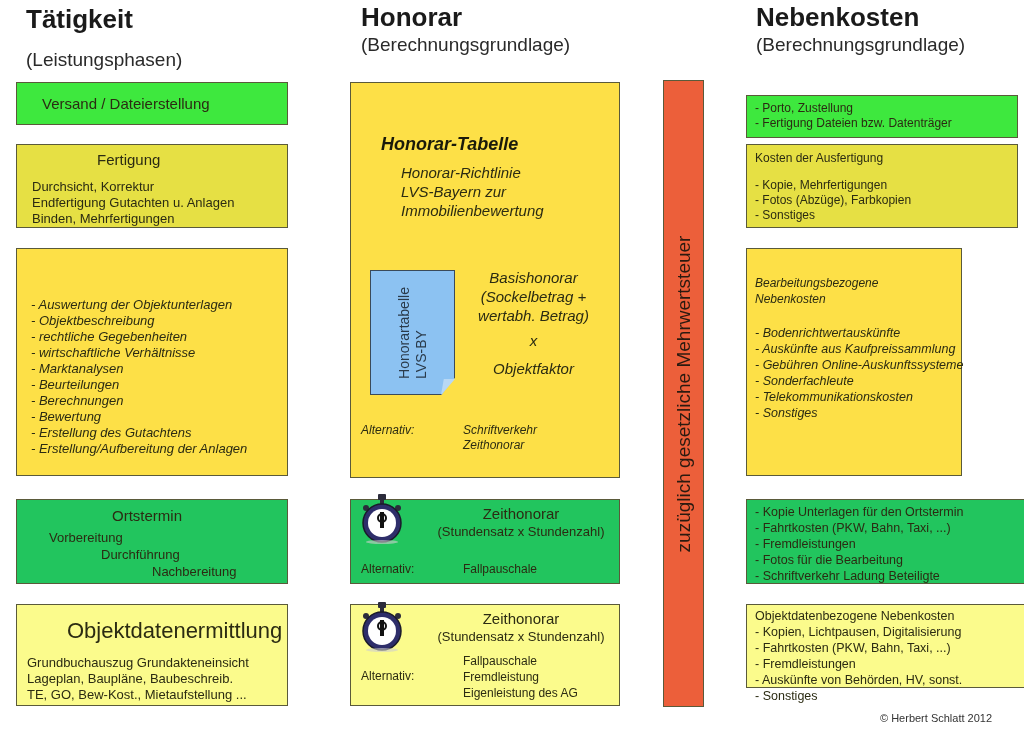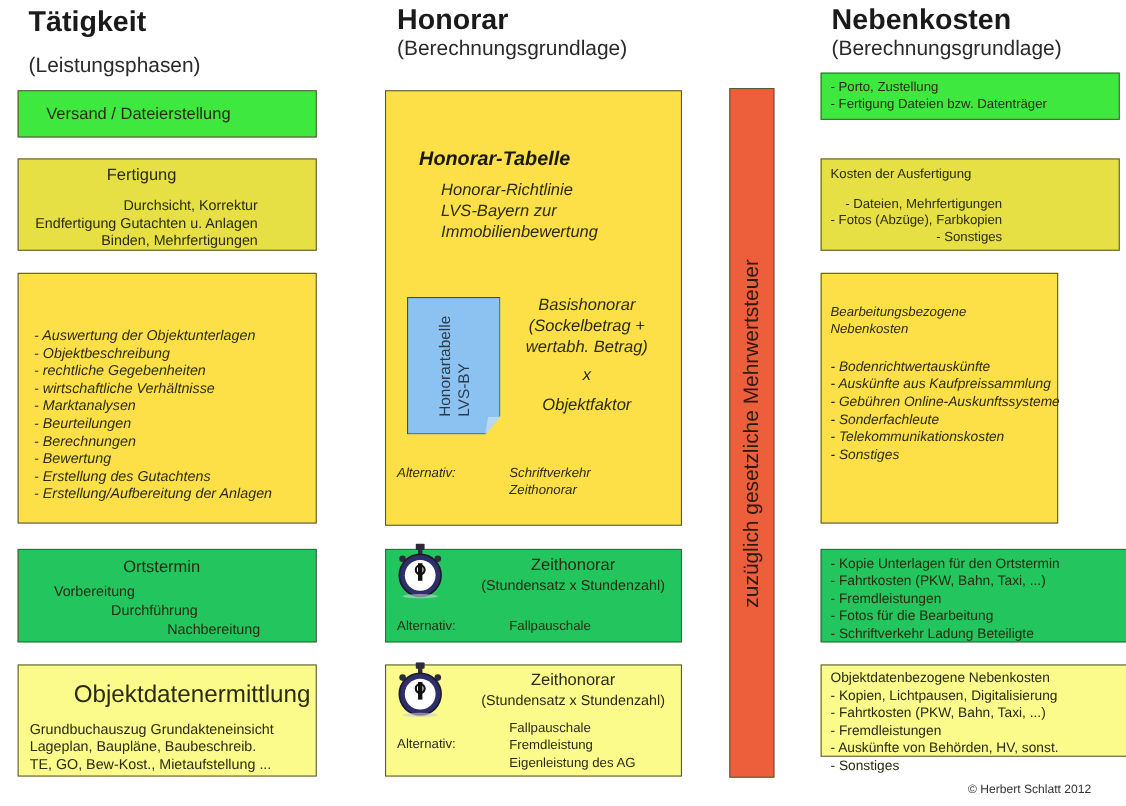--- a/index.html
+++ b/index.html
@@ -4,21 +4,21 @@
 <style>
   * { box-sizing: border-box; margin: 0; padding: 0; }
   html, body { width: 1024px; height: 733px; background: #ffffff; overflow: hidden; }
   body { position: relative; font-family: "Liberation Sans", sans-serif; color: #2a2a1a; }
 
   .col-title { position: absolute; font-weight: bold; font-size: 26px; color: #1a1a1a; }
   .col-sub { position: absolute; font-size: 19px; color: #2a2a2a; }
 
   .box { position: absolute; border: 1.5px solid #5a5a3a; }
   .green { background: #3ee83e; }
-  .olive { background: #e6e044; text-align: right; }
+  .olive { background: #e6e044; }
   .yellow { background: #fde047; font-style: italic; }
   .lightyellow { background: #fbfb8c; }
   .peach { background: #22c55e; }
   .tomato { background: #ec5f3a; }
 
   .t { position: absolute; white-space: nowrap; font-size: 13px; line-height: 16px; color: #2b2b12; }
   .lines > div { white-space: nowrap; }
 
   .vat-text {
     position: absolute; left: 50%; top: 50%;
@@ -171,31 +171,31 @@
   <circle cx="22" cy="29" r="14" fill="#ffffff"></circle>
   <rect x="20" y="18" width="4" height="16" fill="#111"></rect>
   <circle cx="22" cy="24" r="4" fill="none" stroke="#111" stroke-width="2"></circle>
   <ellipse cx="22" cy="48" rx="16" ry="2" fill="#cfcfcf" opacity="0.6"></ellipse>
 </svg>
 
 <div class="box tomato" style="left:663px; top:80px; width:41px; height:627px;">
   <div class="vat-text">zuzüglich gesetzliche Mehrwertsteuer</div>
 </div>
 
-<div class="box green" style="left:746px; top:66px; width:272px; height:43px;padding-left:32px;">
+<div class="box green" style="left:746px; top:95px; width:272px; height:43px;padding-left:32px;">
   <div class="t lines" style="left:8px; top:5px; font-size:12px; line-height:15px;">
     <div>- Porto, Zustellung</div>
     <div>- Fertigung Dateien bzw. Datenträger</div>
   </div>
 </div>
 
 <div class="box olive" style="left:746px; top:144px; width:272px; height:84px;">
   <div class="t" style="left:8px; top:6px; font-size:12px; line-height:15px;">Kosten der Ausfertigung</div>
   <div class="t lines" style="left:8px; top:33px; font-size:12px; line-height:15px;">
-    <div>- Dateien, Mehrfertigungen</div>
+    <div>- Kopie, Mehrfertigungen</div>
     <div>- Fotos (Abzüge), Farbkopien</div>
     <div>- Sonstiges</div>
   </div>
 </div>
 
 <div class="box yellow" style="left:746px; top:248px; width:216px; height:228px;">
   <div class="t lines" style="left:8px; top:26px; font-size:12px; line-height:16px;">
     <div>Bearbeitungsbezogene</div>
     <div>Nebenkosten</div>
   </div>

